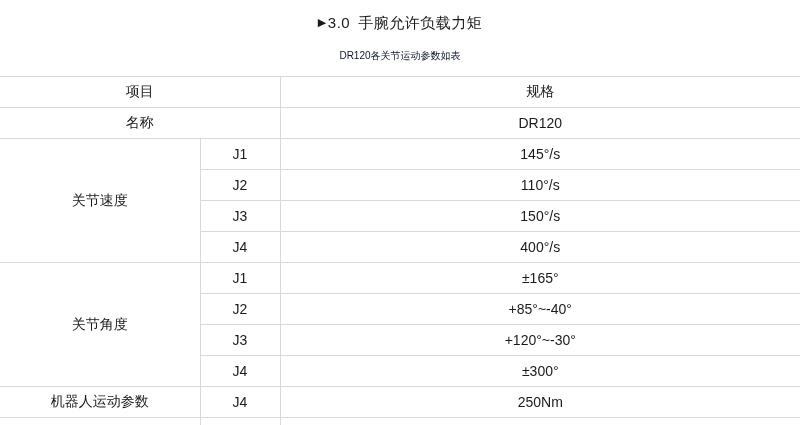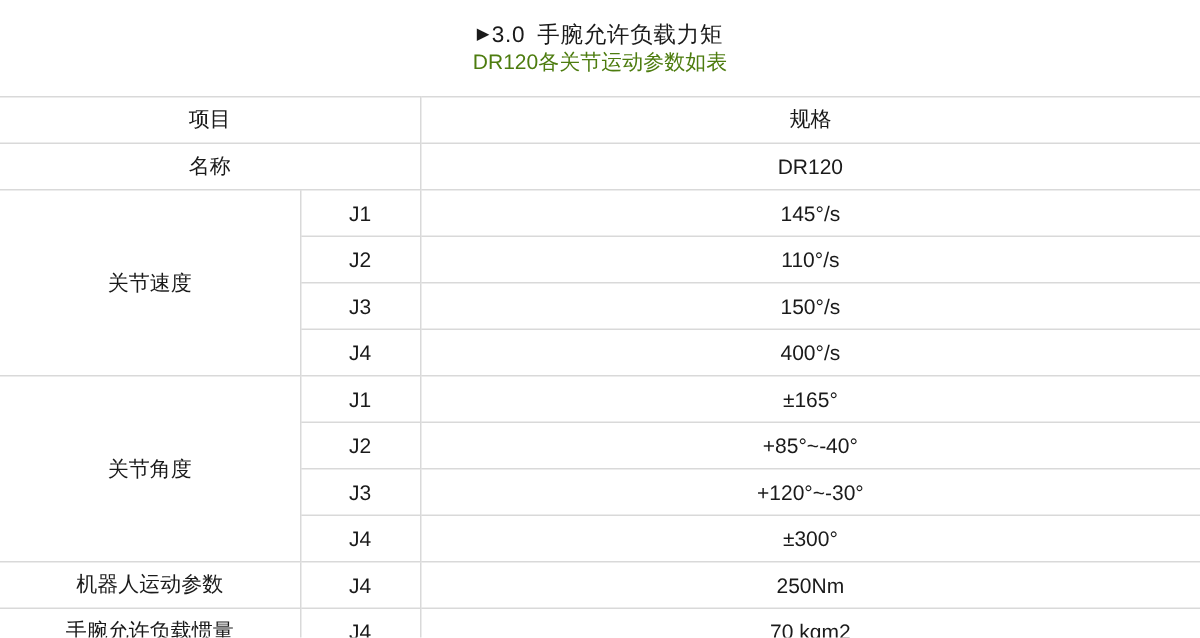--- a/index.html
+++ b/index.html
@@ -31,23 +31,23 @@
     font-size: 11px;
     vertical-align: 2px;
     margin-right: 1px;
     color: #1a1a1a;
   }
   .section-heading .num {
     margin-right: 8px;
   }
   .caption {
     text-align: center;
-    font-size: 14px;
-    color: #4d7c0f;
-    margin-top: 0;
+    font-size: 10px;
+    color: #0f172a;
+    margin-top: 16px;
     margin-bottom: 13px;
   }
   table.spec {
     border-collapse: collapse;
     width: 800px;
     table-layout: fixed;
     border-top: 1px solid #bdbdbd;
     border-bottom: 1px solid #bdbdbd;
   }
   table.spec td {

